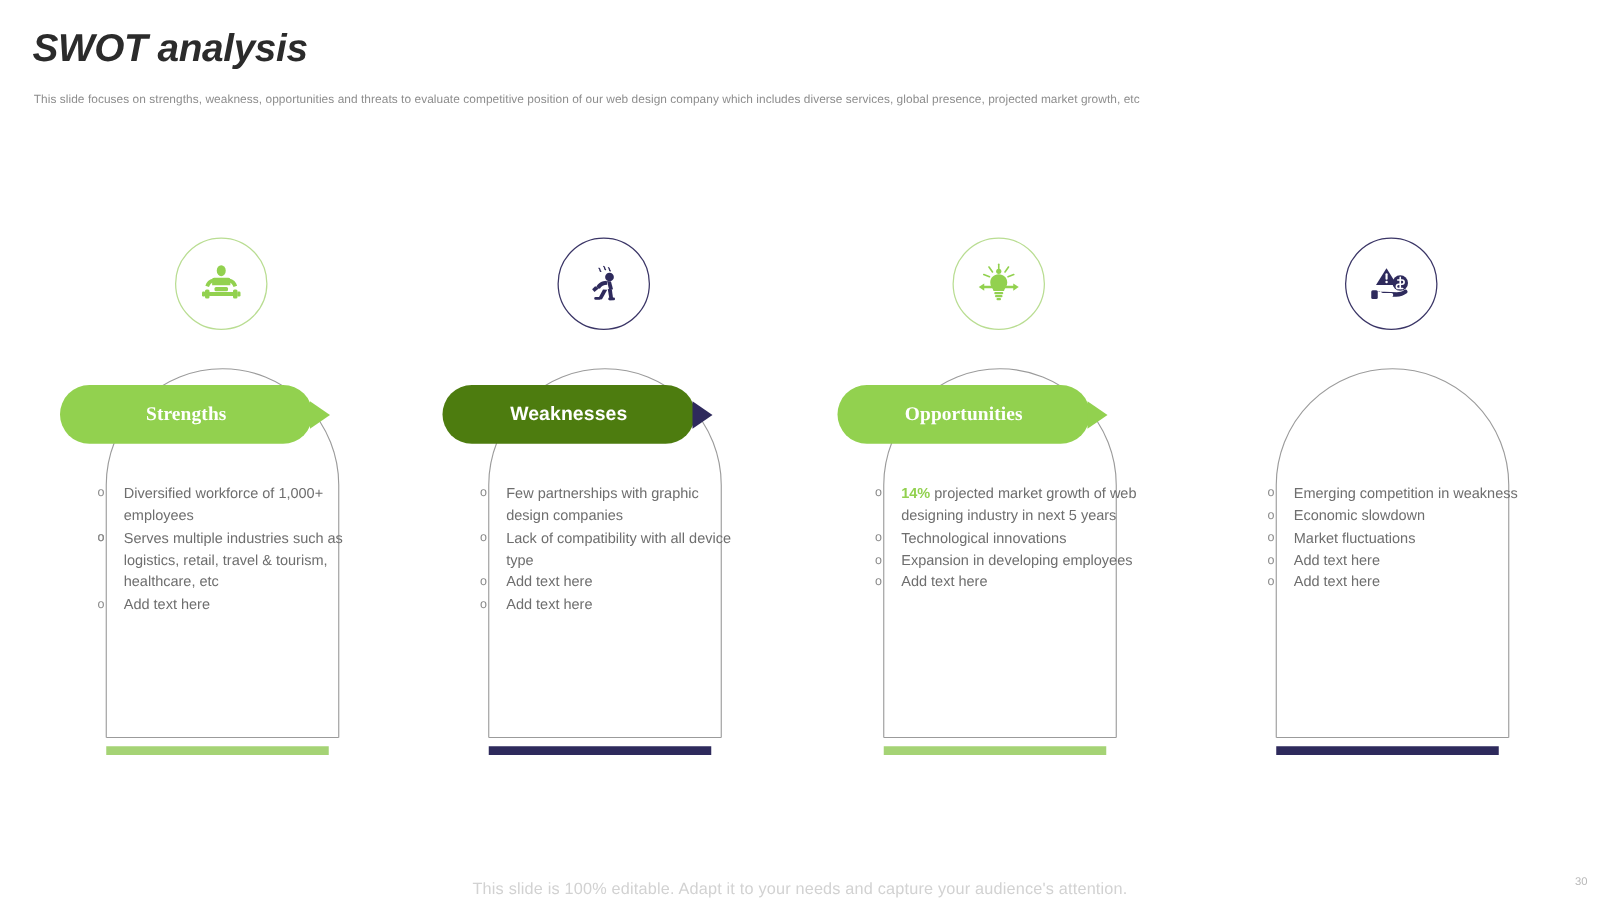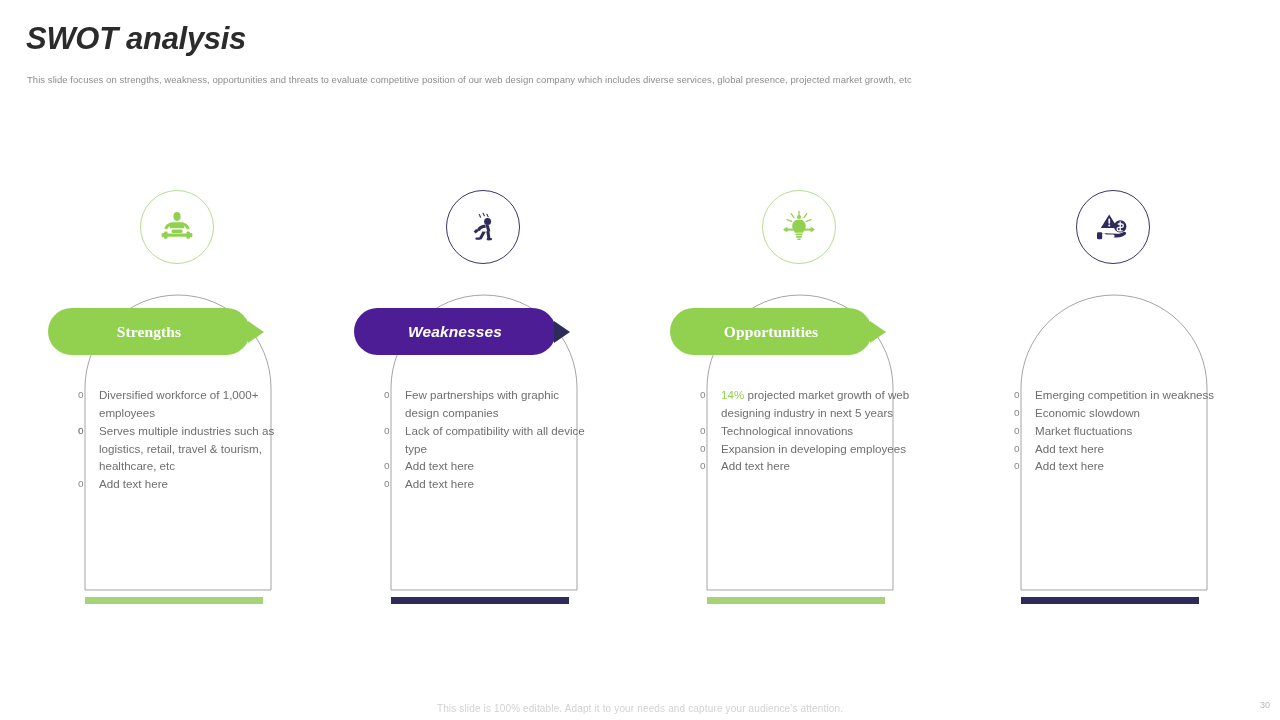--- a/index.html
+++ b/index.html
@@ -86,21 +86,21 @@
     left: 20px;
     width: 202px;
     height: 47px;
     border-radius: 24px;
     display: flex;
     align-items: center;
     justify-content: center;
     z-index: 5;
   }
   .banner.green { background: #92d14f; font-family: Liberation Serif, serif; }
-  .banner.navy  { background: #4c1d95; font-style: italic; }
+  .banner.navy  { background: #4d7c0f; }
   .banner .tail {
     position: absolute;
     right: -14px;
     top: 50%;
     transform: translateY(-50%);
     width: 0;
     height: 0;
     border-top: 11px solid transparent;
     border-bottom: 11px solid transparent;
   }
@@ -135,41 +135,41 @@
     margin-bottom: 0px;
   }
   .bullet-item .marker {
     position: absolute;
     left: 3px;
     top: 0px;
     font-size: 10px;
     color: #8a8a8a;
     line-height: 1.78;
   }
-  .hl-green { color: #92d14f; font-weight: normal; text-align: right; }
+  .hl-green { color: #92d14f; font-weight: bold; text-align: right; }
 
   
   .accent-bar {
     position: absolute;
     top: 407px;
     left: 57px;
     width: 178px;
     height: 7px;
   }
   .accent-bar.green { background: #a5d375; }
   .accent-bar.navy  { background: #2e2a5c; }
 
   
   #footer-note {
     position: absolute;
     left: 0;
     right: 0;
     top: 703px;
     text-align: center;
-    font-size: 10px;
+    font-size: 13px;
     color: #d2d2d2;
     letter-spacing: 0.15px;
   }
   #page-number {
     position: absolute;
     right: 10px;
     top: 700px;
     font-size: 9px;
     color: #b8b8b8;
   }

